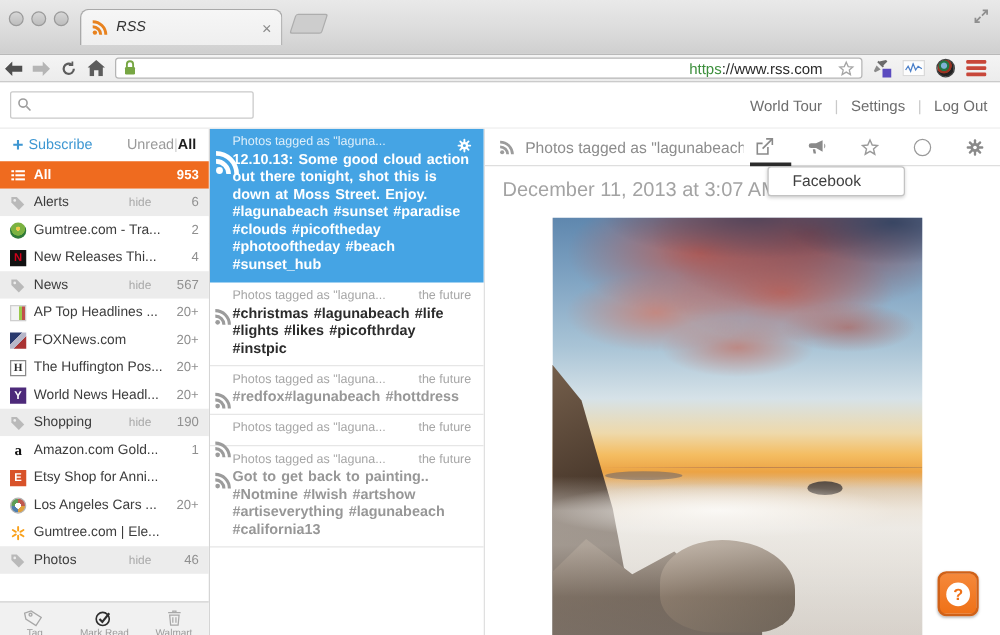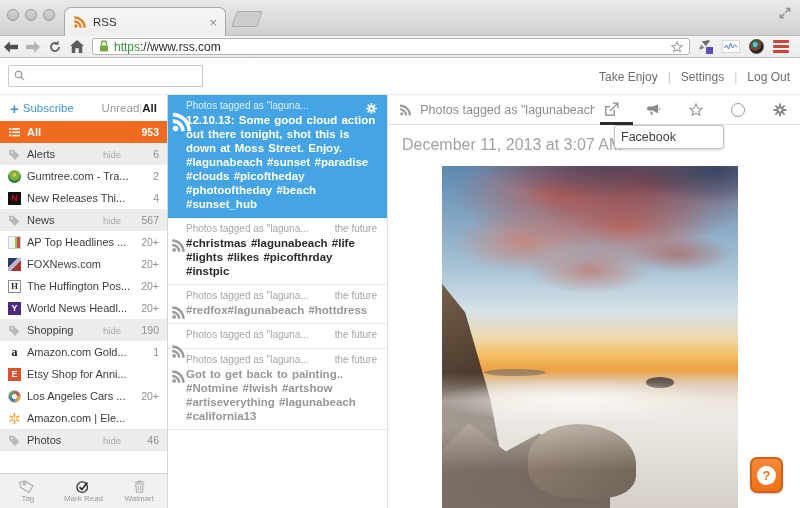--- a/index.html
+++ b/index.html
@@ -1,42 +1,42 @@
 <!DOCTYPE html>
 <html><head>
 <meta charset="utf-8">
 <style>
   * { box-sizing: border-box; margin: 0; padding: 0; }
   html,body { width:800px; height:508px; overflow:hidden; }
   body { font-family:"Liberation Sans", sans-serif; background:#fff; }
   #window { position:relative; width:800px; height:508px; background:#fff; }
 
   
-  .titlebar { position:relative; height:36px;
+  .titlebar { position:relative; height:44px;
     background:linear-gradient(180deg,#e9e9e9 0%,#dcdcdc 55%,#cfcfcf 100%);
-    border-bottom:1px solid #b9b9b9; }
+    border-bottom:1px solid #b9b9b9;font-style:italic; }
   .traffic { position:absolute; top:9px; left:7px; display:flex; gap:6px; }
   .traffic span { width:12px; height:12px; border-radius:50%;
     background:linear-gradient(180deg,#d6d6d6,#bdbdbd); border:1px solid #9a9a9a; }
   .tab { position:absolute; left:64px; top:7px; width:162px; height:29px;
     background:linear-gradient(180deg,#f6f6f6,#efefef);
     border:1px solid #a9a9a9; border-bottom:none; border-radius:7px 7px 0 0;
     display:flex; align-items:center; padding:0 8px; gap:6px; }
   .tab-title { font-size:11.5px; color:#333; flex:1; }
   .tab-close { color:#8a8a8a; font-size:13px; line-height:1; cursor:default; }
   .newtab { position:absolute; left:234px; top:11px; width:26px; height:16px;
     background:#cdcdcd; border:1px solid #adadad; border-radius:2px; transform:skewX(-18deg); }
   .fullscreen { position:absolute; right:8px; top:6px; }
   .chrome-toolbar { position:relative; height:22px;
     background:linear-gradient(180deg,#f4f4f4,#ececec); border-bottom:1px solid #bcbcbc;
     display:flex; align-items:center; }
   .navbtn { width:22px; display:flex; justify-content:center; align-items:center; }
   .urlbar { position:relative; margin-left:4px; width:598px; height:17px; background:#fff;
     border:1px solid #b5b5b5; border-radius:3px; display:flex; align-items:center;
-    padding:0 5px; gap:4px; }
+    padding:0 5px; gap:12px;text-align:right; }
   .url-text { font-size:12px; color:#2b2b2b; flex:1; white-space:nowrap; }
   .url-scheme { color:#3d8f3d; }
   .ext-icons { display:flex; align-items:center; gap:9px; margin-left:8px; }
   .ext-dropper { position:relative; width:15px; height:15px; }
   .ext-dropper .purple { position:absolute; right:0; bottom:0; width:7px; height:7px; background:#5b4bbf; }
   .ext-wave { width:18px; height:13px; background:#fdfdfd; border:1px solid #dadada; display:flex; align-items:center; justify-content:center; }
   .ext-cam { width:15px; height:15px; border-radius:50%;
     background:radial-gradient(circle at 40% 35%, #7fb2d8 0 18%, #274 25% 35%, #932 40% 52%, #222 56%); border:1px solid #444; }
   .ext-menu { display:flex; flex-direction:column; gap:2px; }
   .ext-menu i { width:16px; height:3px; background:#c8473a; border-radius:1px; }
@@ -116,21 +116,21 @@
   
   .reader { position:relative; flex:1; background:#fff; overflow:hidden; }
   .reader-head { height:30px; display:flex; align-items:center; gap:8px;
     padding:0 6px 0 11px; border-bottom:1px solid #dedede; }
   .reader-title { font-size:12.5px; color:#8d8d8d; white-space:nowrap; overflow:hidden;
     max-width:205px; }
   .reader-icons { margin-left:auto; display:flex; align-items:center; gap:25px; padding-right:6px; }
   .ricon { width:17px; height:17px; display:flex; align-items:center; justify-content:center; cursor:pointer; }
   .circle-ic { width:14px; height:14px; border:1.5px solid #9a9a9a; border-radius:50%; }
   .share-underline { position:absolute; top:27px; left:212px; width:33px; height:3px; background:#2c2c2c; }
-  .fb-dropdown { position:absolute; top:30px; left:226px; width:110px; padding:4px 6px;
+  .fb-dropdown { position:absolute; top:30px; left:226px; width:110px; padding:4px 19px;
     background:#fff; border:1px solid #c3c3c3; border-radius:3px;
     box-shadow:0 1px 3px rgba(0,0,0,.18); font-size:12.5px; color:#3f3f3f; z-index:6; cursor:pointer; }
   .reader-date { margin:11px 0 0 14px; font-size:16px; color:#a3a3a3; }
 
   
   .photo { position:relative; margin:12px 0 0 54px; width:296px; height:345px; overflow:hidden; }
   .photo > div { position:absolute; }
   .sky { inset:0;
     background:linear-gradient(180deg,#5f87ae 0%, #7fa3c2 14%, #a9c4d6 30%, #d6e2e8 42%,
       #eed9ab 50%, #f4bd62 55%, #eca344 59%, #d9c2a4 63%, #e4e1dc 72%, #dcd9d4 86%, #d4cfc9 100%); }
@@ -257,21 +257,21 @@
 
   <div class="app-header">
     <div class="search-wrap">
       <svg width="13" height="13" viewBox="0 0 24 24" fill="none" stroke="#9e9e9e" stroke-width="2.4">
         <circle cx="10" cy="10" r="6"></circle>
           <path d="M15 15l6 6"></path>
       </svg>
       <input class="search-input" type="text" style="">
     </div>
     <div class="header-links">
-      <span class="hlink">Take Enjoy</span>
+      <span class="hlink">World Tour</span>
       <span class="sep">|</span>
       <span class="hlink">Settings</span>
       <span class="sep">|</span>
       <span class="hlink">Log Out</span>
     </div>
   </div>
 
   <div class="main">
 
     <div class="sidebar">
@@ -391,21 +391,21 @@
             <rect x="10.6" y="14.5" width="2.8" height="8" rx="1.4"></rect>
           <g transform="rotate(60 12 12)">
               <rect x="10.6" y="1.5" width="2.8" height="8" rx="1.4"></rect>
               <rect x="10.6" y="14.5" width="2.8" height="8" rx="1.4"></rect>
             </g>
           <g transform="rotate(-60 12 12)">
               <rect x="10.6" y="1.5" width="2.8" height="8" rx="1.4"></rect>
               <rect x="10.6" y="14.5" width="2.8" height="8" rx="1.4"></rect>
             </g>
         </svg>
-        <span class="lbl">Amazon.com | Ele...</span>
+        <span class="lbl">Gumtree.com | Ele...</span>
         <span class="cnt"></span>
       </div>
 
       <div class="srow group">
         <svg class="fav" width="13" height="13" viewBox="0 0 24 24" fill="#b9b9b9">
           <path d="M2 3v8l11 11 8-8L10 3H2z"></path>
             <circle cx="7" cy="8" r="2" fill="#ececec"></circle>
         </svg>
         <span class="lbl">Photos</span>
         <span class="hide">hide</span>

